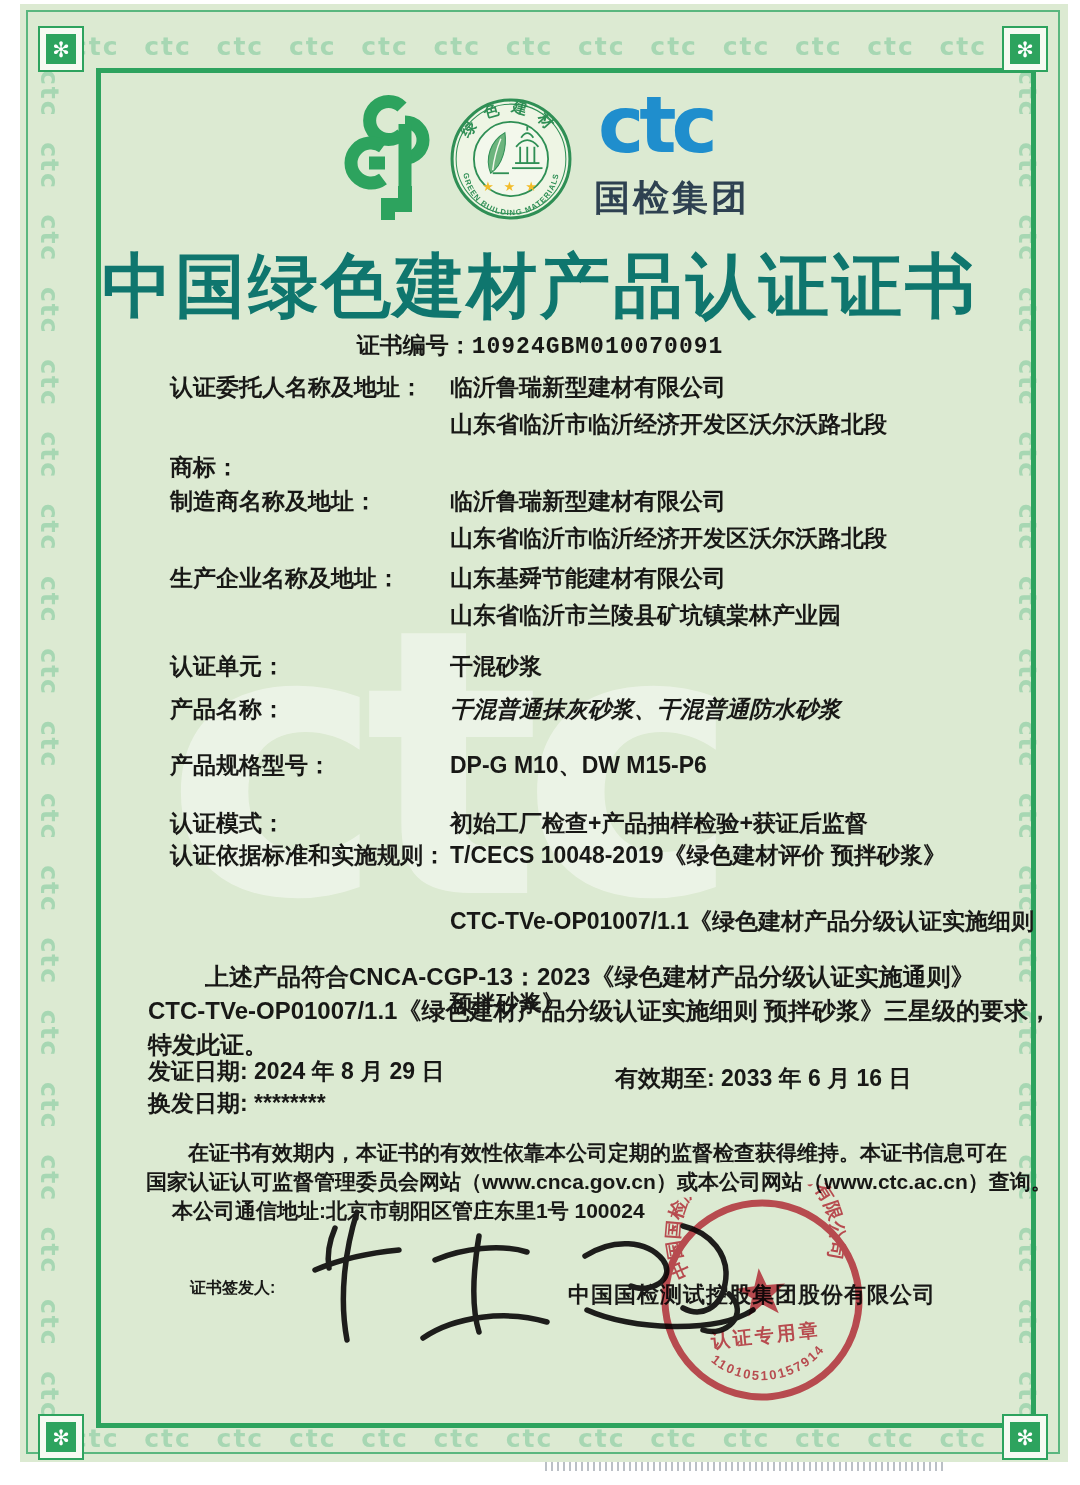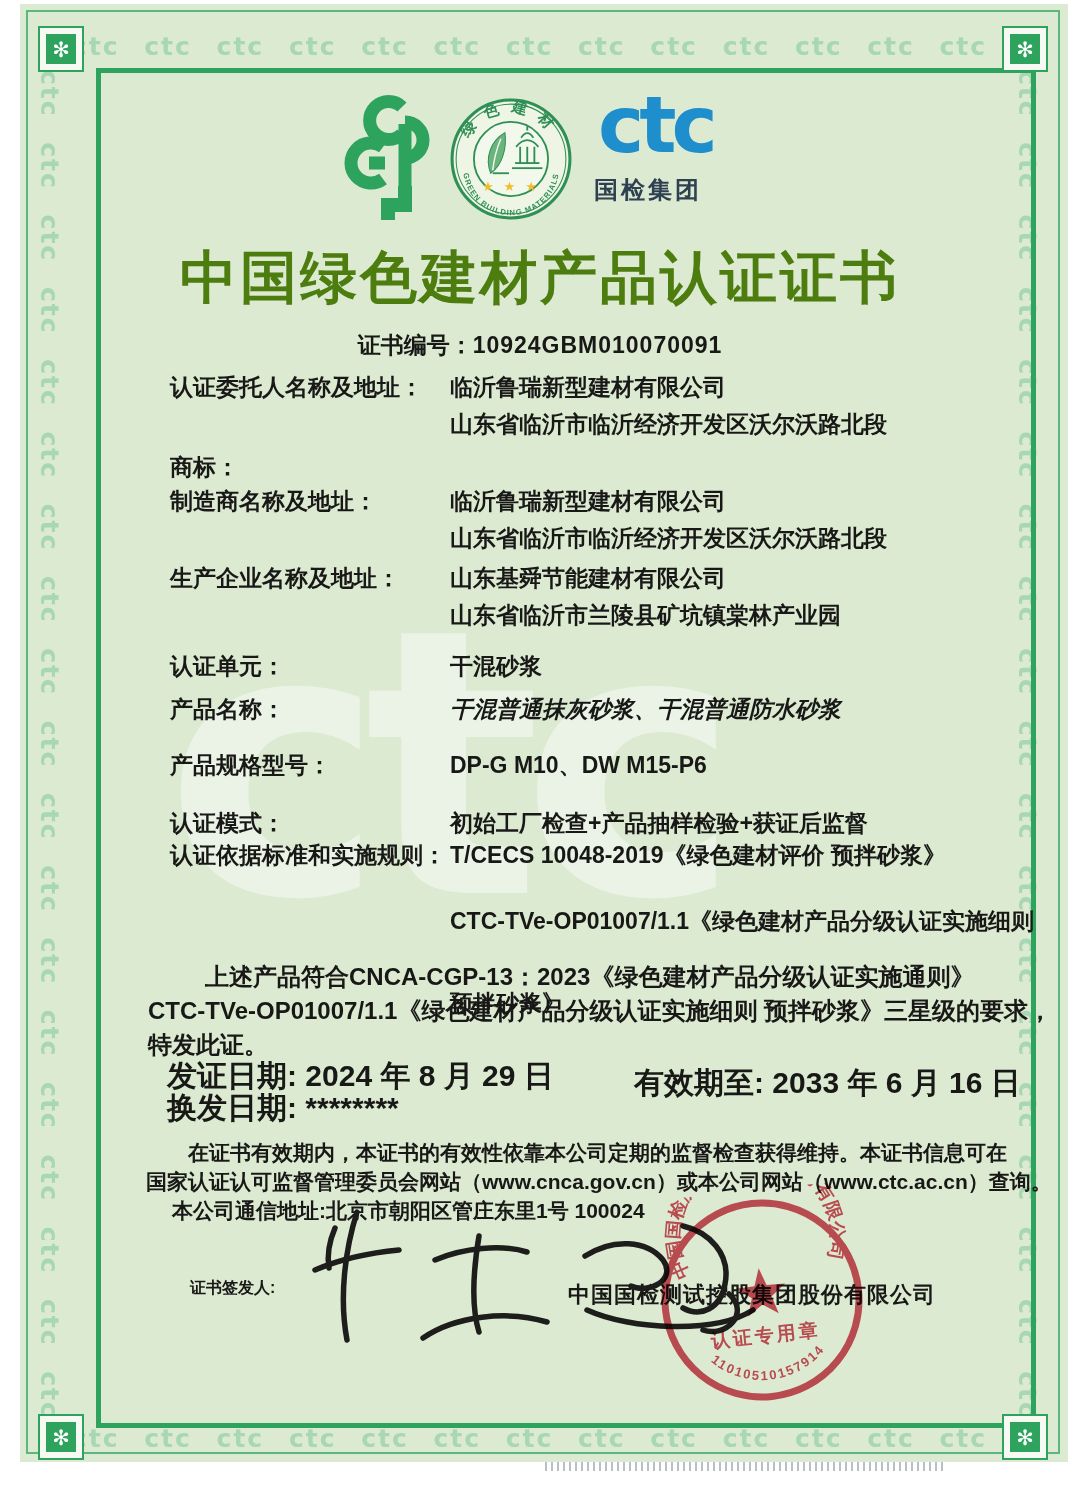--- a/index.html
+++ b/index.html
@@ -22,32 +22,32 @@
           border:2px solid #2da35e;display:flex;align-items:center;justify-content:center;}
   .corner .in{width:30px;height:30px;background:#2da35e;color:#ffffff;display:flex;
               align-items:center;justify-content:center;font-size:21px;line-height:1;}
   
   .watermark{position:absolute;left:165px;top:580px;font-size:370px;line-height:1;
              font-weight:bold;letter-spacing:-20px;color:#ffffff;opacity:.45;z-index:0;
              font-family:"DejaVu Sans",sans-serif;}
   
   .t{position:absolute;white-space:nowrap;font-weight:700;color:#181816;z-index:1;}
   .lbl,.val{font-size:23px;}
-  .ttl{left:50%;transform:translateX(-50%);top:240px;font-size:57px;letter-spacing:3px;
-       color:#4d7c0f;font-weight:bold;font-family:"Liberation Serif","DejaVu Serif",serif;}
+  .ttl{left:50%;transform:translateX(-50%);top:240px;font-size:70px;letter-spacing:3px;
+       color:#0f766e;font-weight:bold;font-family:"Liberation Serif","DejaVu Serif",serif;}
   .certno{left:50%;transform:translateX(-50%);top:330px;font-size:23px;}
-  .certno .num{font-family:Liberation Sans, sans-serif;letter-spacing:1px;}
+  .certno .num{font-family:Liberation Mono, monospace;letter-spacing:1px;}
   .stmt{font-size:24px;}
   .notice{font-size:21px;}
-  .dates{font-size:30px;margin-left:19px;}
+  .dates{font-size:23px;}
   
   .ctcword{position:absolute;left:598px;top:86px;font-size:78px;line-height:1;
            font-weight:bold;letter-spacing:-5px;color:#1f8ecd;z-index:1;
            font-family:"DejaVu Sans",sans-serif;}
-  .ctcsub{position:absolute;left:594px;top:174px;font-size:24px;font-weight:bold;
+  .ctcsub{position:absolute;left:594px;top:174px;font-size:36px;font-weight:bold;
           letter-spacing:3px;color:#2e4151;z-index:1;}
   
   .stamp{position:absolute;left:652px;top:1190px;z-index:3;opacity:.9;
          mix-blend-mode:multiply;transform:rotate(-6deg);}
   .sig{position:absolute;left:295px;top:1198px;z-index:2;}
   .fineprint{position:absolute;left:545px;top:1462px;width:400px;height:9px;opacity:.45;
              background:repeating-linear-gradient(90deg,#6b7682 0 2px,transparent 2px 6px);
              filter:blur(.4px);z-index:1;}
 </style>
 </head>

